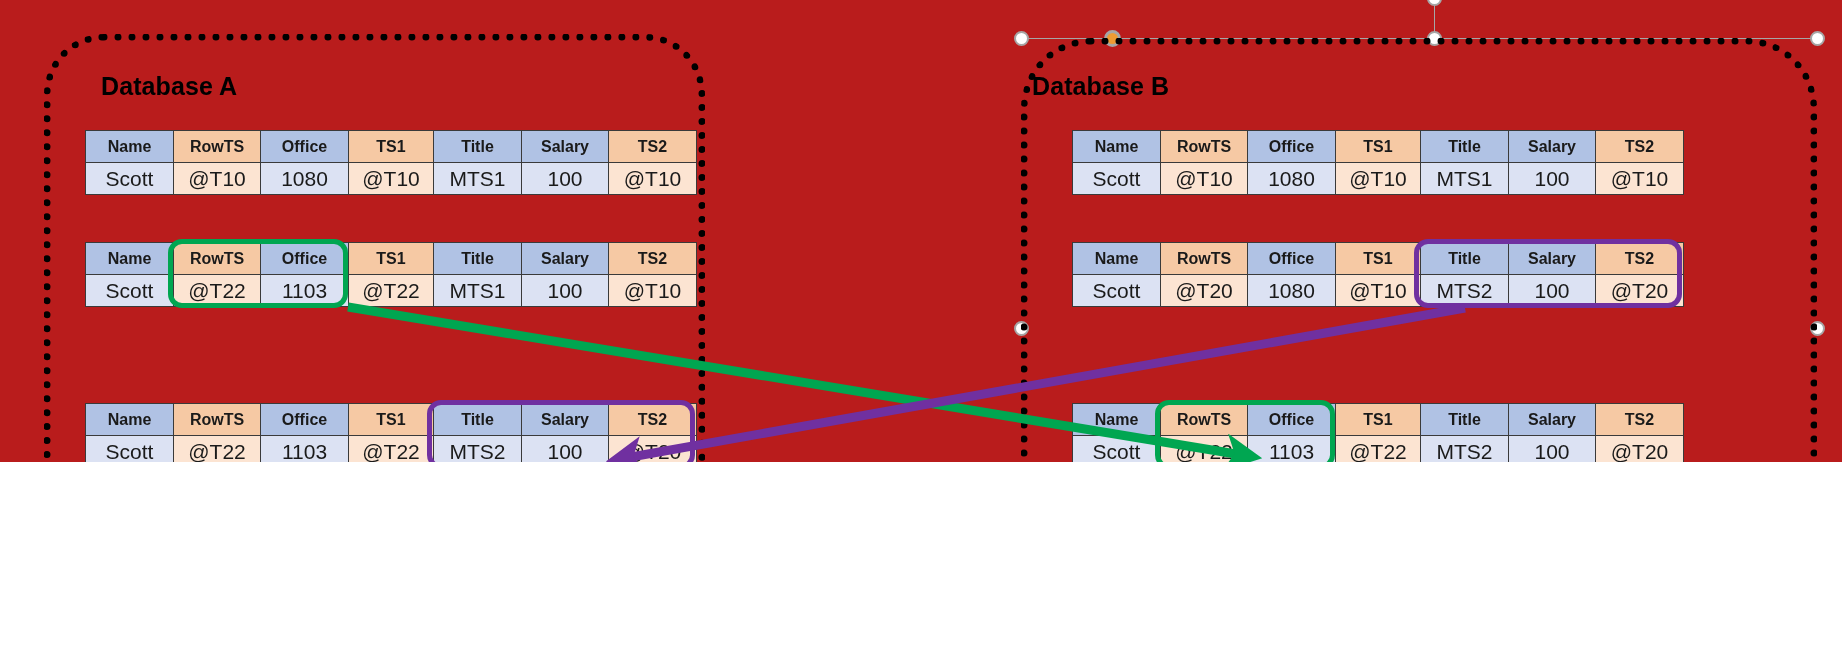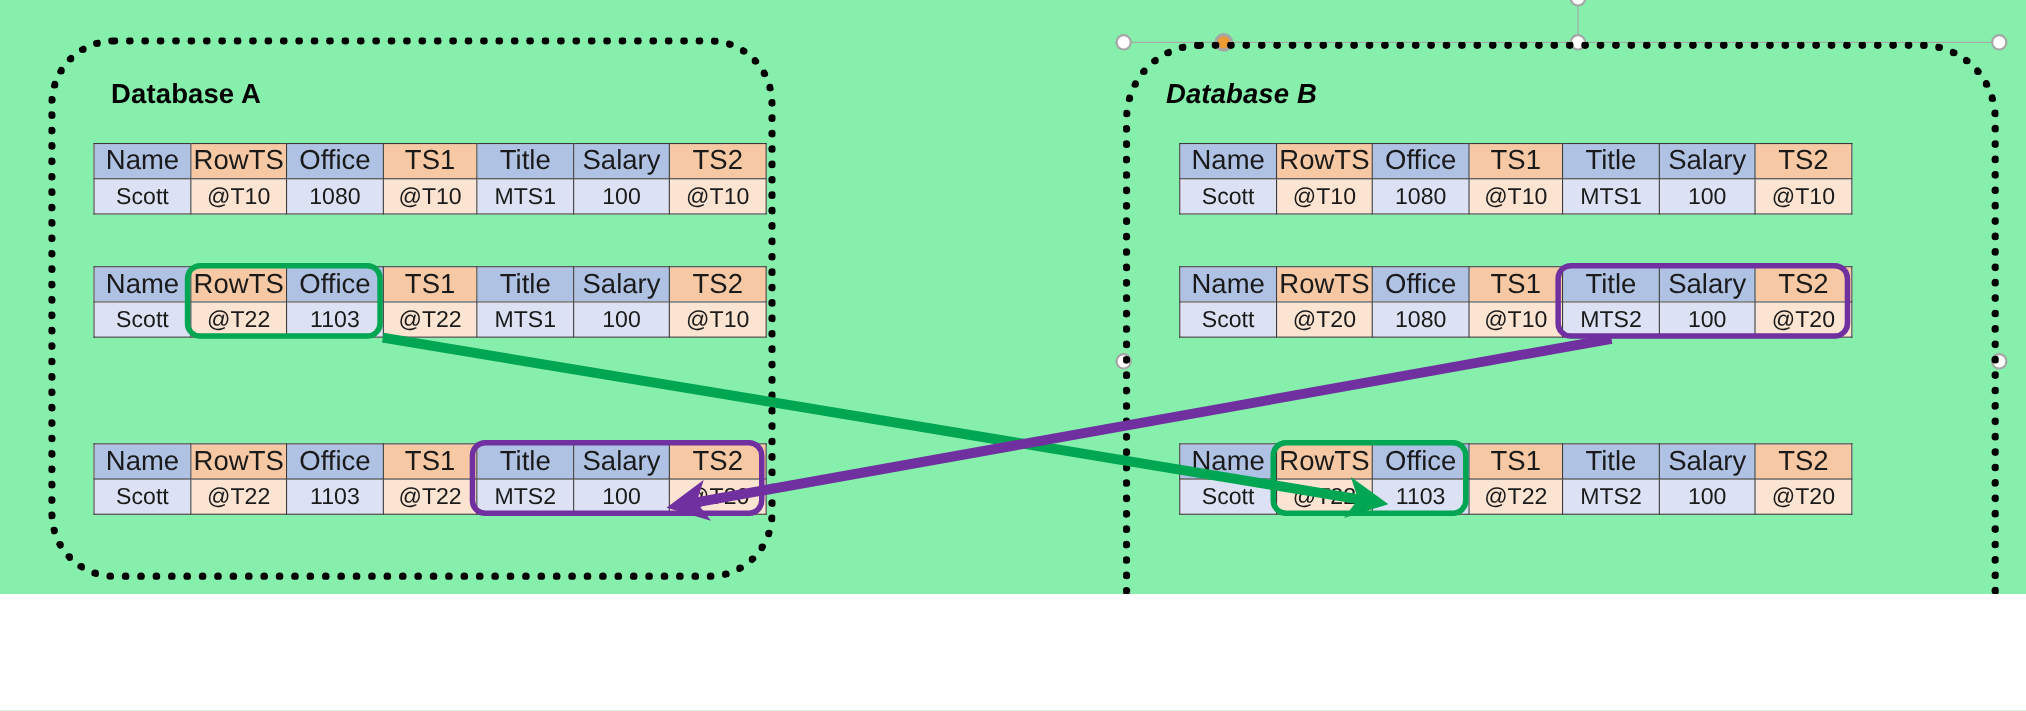--- a/index.html
+++ b/index.html
@@ -6,22 +6,22 @@
     margin: 0;
     padding: 0;
     background: #ffffff;
   }
   body {
     font-family: "Liberation Sans", sans-serif;
   }
   #stage {
     position: relative;
     width: 1842px;
-    height: 540px;
-    background: #86efac;
+    height: 462px;
+    background: #b91c1c;
     overflow: hidden;
   }
 
   
   .db-box {
     position: absolute;
     border: 7px dotted #000000;
     border-radius: 60px;
     box-sizing: border-box;
     background: transparent;
@@ -48,22 +48,22 @@
     height: 31px;
     text-align: center;
     vertical-align: middle;
     font-size: 21px;
     color: #1a1a1a;
     padding: 0 2px;
     white-space: nowrap;
     overflow: hidden;
   }
   .rowtable tr.hdr td {
-    font-weight: normal;
-    font-size: 25px;
+    font-weight: bold;
+    font-size: 16px;
   }
   
   .h-blue   { background: #b0c2e4; }
   .h-orange { background: #f6c9a4; }
   
   .d-blue   { background: #dce2f3; }
   .d-orange { background: #fce4d2; }
 
   .red { color: #ff0000; font-weight: normal; }
 
@@ -235,21 +235,21 @@
       <td class="d-orange red">@T22</td>
       <td class="d-blue">MTS2</td>
       <td class="d-blue">100</td>
       <td class="d-orange">@T20</td>
     </tr>
   </tbody>
     </table>
   <div class="hl hl-purple" style="left:427px; top:400px; width:268px; height:69px;"></div>
 
   <div class="db-box" style="left:1021px; top:38px; width:796px; height:570px; border-radius:70px;"></div>
-  <div class="db-title" style="left:1060px; top:72px;font-style:italic;">Database B</div>
+  <div class="db-title" style="left:1032px; top:72px;">Database B</div>
 
   <table class="rowtable" style="left:1072px; top:130px;">
     <colgroup>
         <col class="c-name">
         <col class="c-rowts">
         <col class="c-office">
         <col class="c-ts1">
         <col class="c-title">
         <col class="c-salary">
         <col class="c-ts2">

